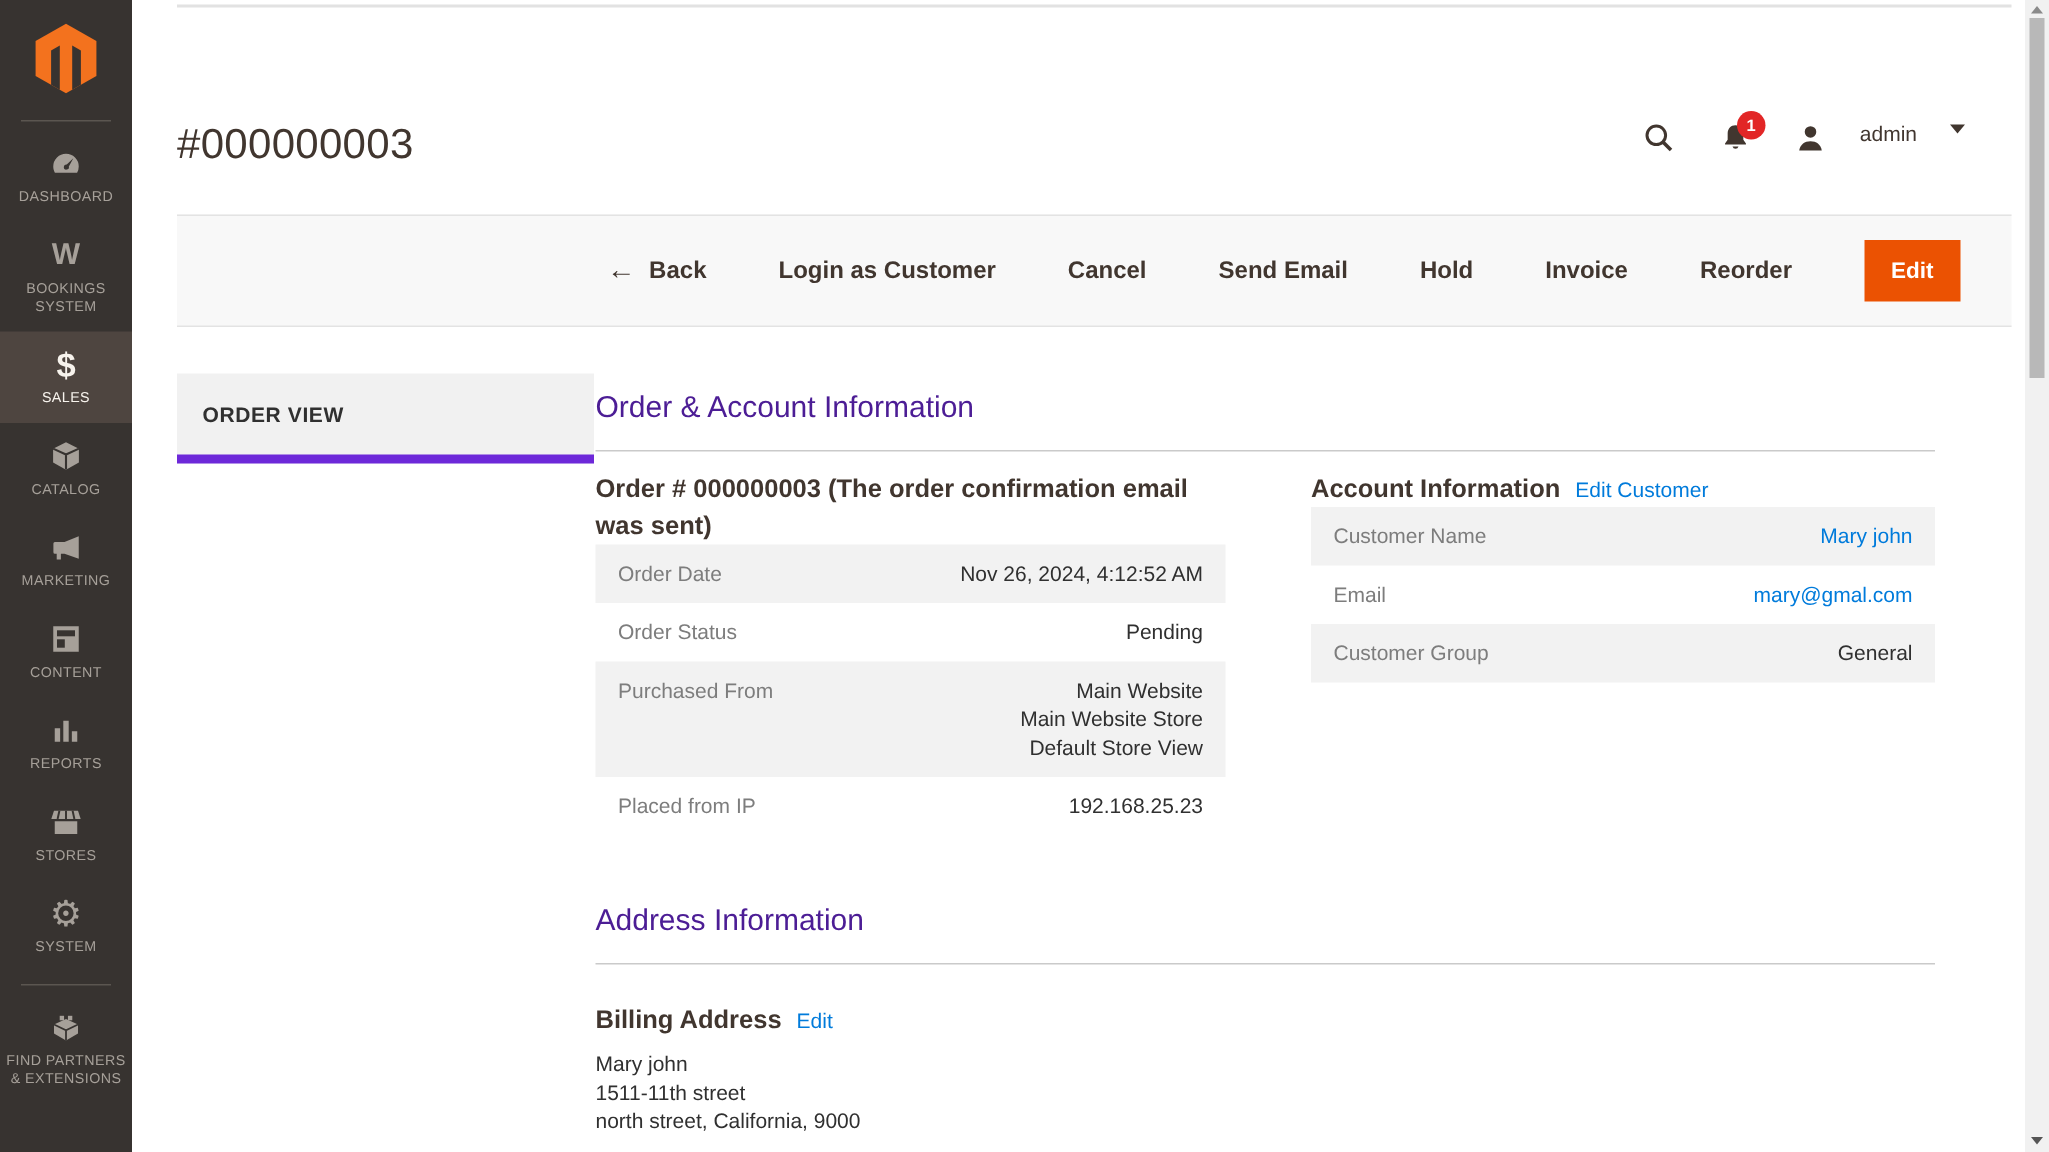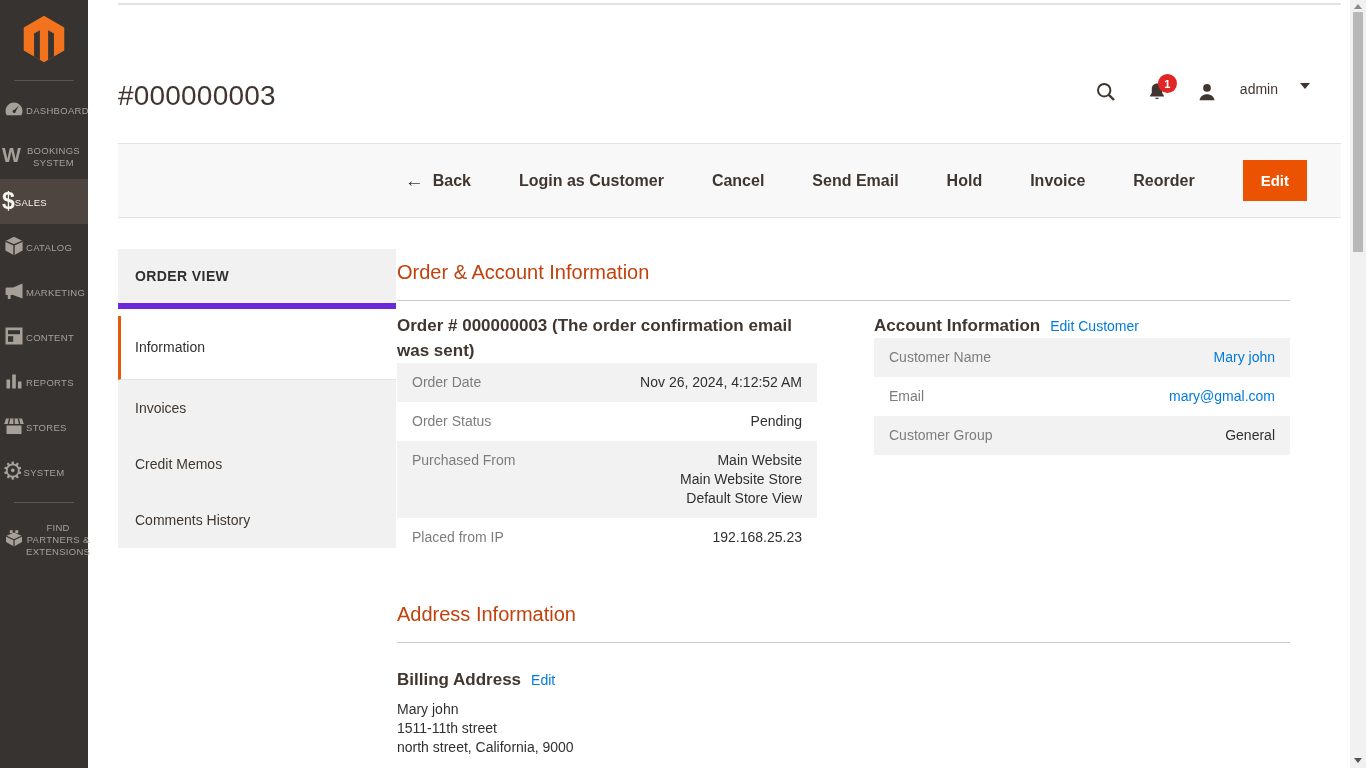--- a/index.html
+++ b/index.html
@@ -4,21 +4,21 @@
 <style>
   * { margin:0; padding:0; box-sizing:border-box; }
   html,body { width:1366px; height:768px; overflow:hidden; background:#fff;
     font-family:"Liberation Sans","DejaVu Sans",sans-serif; }
 
   
   .sidebar { position:absolute; left:0; top:0; width:88px; height:768px;
     background:#373330; z-index:5; }
   .logo-wrap { height:78px; display:flex; align-items:center; justify-content:center; }
   .nav-divider { width:60px; height:1px; background:#5b5650; margin:2px auto 6px; }
-  .nav-item { display:flex; align-items:center;
+  .nav-item { display:flex; flex-direction:column; align-items:center;
     padding:9px 2px 10px; cursor:pointer; color:#a6a099; text-align:center; }
   .nav-item .nav-icon { height:26px; display:flex; align-items:center; justify-content:center; }
   .nav-item .nav-label { font-size:9.5px; letter-spacing:.3px; margin-top:4px; line-height:12px; }
   .nav-item.active { background:#4e4540; color:#f7f3ed; }
   .nav-glyph { font-size:20px; font-weight:700; line-height:24px; }
   .nav-glyph.dollar { font-size:23px; }
   .nav-glyph.gear { font-family:"DejaVu Sans",sans-serif; font-size:24px; font-weight:400; }
 
   
   .main { position:absolute; left:88px; top:0; width:1262px; height:728px; background:#fff; }
@@ -52,21 +52,21 @@
   .ov-panel { position:absolute; top:249px; left:30px; width:278px; }
   .ov-header { background:#f1f1f1; border-bottom:6px solid #6d28d9; padding:19px 17px;
     font-size:14px; font-weight:700; color:#303030; letter-spacing:.4px; }
   .ov-tabs { margin-top:7px; background:#f1f1f1; }
   .ov-tab { padding:20px 17px; font-size:14px; color:#41362f; cursor:pointer; }
   .ov-tab.active { background:#fff; border-left:3px solid #e8590b; border-bottom:1px solid #e3e3e3;
     padding:23px 17px 24px 14px; color:#303030; }
 
   
   .content { position:absolute; top:249px; left:309px; width:893px; }
-  h2.section-title { margin-top:12px; font-size:20px; font-weight:400; color:#c2410c;
+  h2.section-title { margin-top:12px; font-size:20px; font-weight:400; color:#4c1d95;
     padding-bottom:16px; border-bottom:1px solid #cacaca; }
   .columns { display:flex; margin-top:12px; }
   .col-left { width:420px; }
   .col-right { width:416px; margin-left:57px; }
   h3.block-title { font-size:17px; font-weight:700; color:#41362f; line-height:25px; }
   .block-head { display:flex; align-items:baseline; gap:10px; }
   a.link { color:#007bdb; text-decoration:none; font-size:14px; font-weight:400; cursor:pointer; }
   .kv-table { width:100%; }
   .kv-row { display:flex; padding:10px 15px; font-size:14px; line-height:19px; }
   .kv-row:nth-child(odd) { background:#f2f2f2; }
@@ -252,26 +252,20 @@
     <button class="ab-btn">Cancel</button>
     <button class="ab-btn">Send Email</button>
     <button class="ab-btn">Hold</button>
     <button class="ab-btn">Invoice</button>
     <button class="ab-btn">Reorder</button>
     <button class="ab-btn primary">Edit</button>
   </div>
 
   <div class="ov-panel">
     <div class="ov-header">ORDER VIEW</div>
-    <div class="ov-tabs">
-      <div class="ov-tab active">Information</div>
-      <div class="ov-tab">Invoices</div>
-      <div class="ov-tab">Credit Memos</div>
-      <div class="ov-tab">Comments History</div>
-    </div>
   </div>
 
   <div class="content">
     <h2 class="section-title">Order &amp; Account Information</h2>
 
     <div class="columns">
       <div class="col-left">
         <div class="block-head">
           <h3 class="block-title">Order # 000000003 (The order confirmation email was sent)</h3>
         </div>

